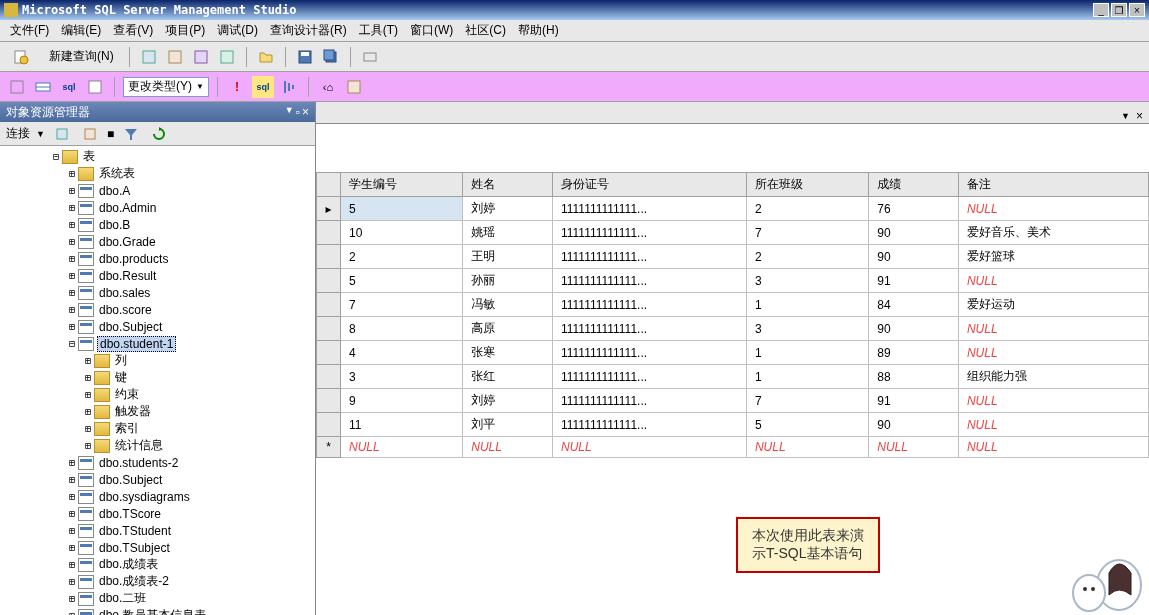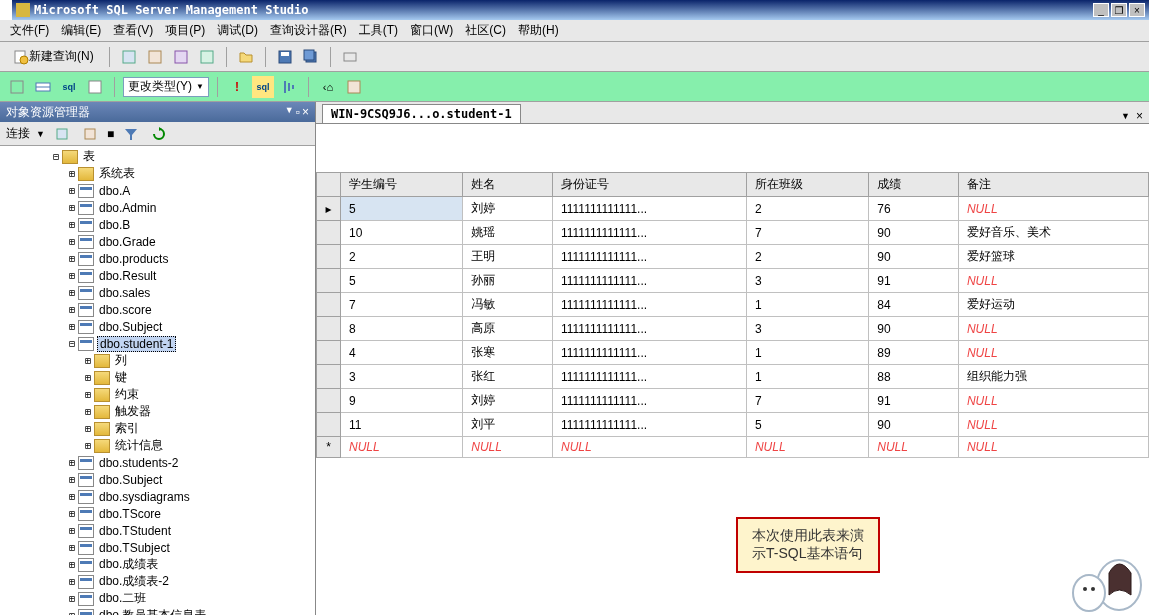--- a/index.html
+++ b/index.html
@@ -1,28 +1,28 @@
 <!DOCTYPE html>
 <html><head>
 <meta charset="utf-8">
 <style>
 * { box-sizing: border-box; margin: 0; padding: 0; font-family: "Microsoft YaHei", Tahoma, sans-serif; font-size: 12px; }
 body { width: 1149px; height: 615px; background: #fff; overflow: hidden; position: relative; }
-.titlebar { background: linear-gradient(#0a246a, #a6caf0); color: #fff; height: 20px; display: flex; align-items: center; padding: 0 4px; margin-left: 12px; }
+.titlebar { background: linear-gradient(#0a246a, #a6caf0); color: #fff; height: 20px; display: flex; align-items: center; padding: 0 4px; }
 .titlebar .icon { width: 14px; height: 14px; background: #d7b740; margin-right: 4px; }
 .titlebar .title { font-weight: bold; font-family: "SimSun", monospace; }
 .titlebar .winbtns { margin-left: auto; display: flex; gap: 2px; }
 .winbtn { width: 16px; height: 14px; background: #c0c0c0; border: 1px solid #fff; display: flex; align-items: center; justify-content: center; font-size: 10px; color: #000; }
 .menubar { background: #e8e8e8; height: 22px; display: flex; align-items: center; padding: 0 4px; border-bottom: 1px solid #a0a0a0; }
 .menu-item { padding: 2px 6px; cursor: default; }
 .toolbar { background: #e8e8e8; height: 30px; display: flex; align-items: center; padding: 0 6px; border-bottom: 1px solid #a0a0a0; gap: 4px; }
 .tbtn { width: 22px; height: 22px; display: flex; align-items: center; justify-content: center; border: 1px solid transparent; }
-.tbtn-new { display: flex; align-items: center; height: 22px; padding: 0 6px; gap: 0; border: 1px solid transparent; }
+.tbtn-new { display: flex; align-items: center; height: 22px; padding: 0 6px; gap: 20px; border: 1px solid transparent; }
 .sep { width: 1px; height: 20px; background: #a0a0a0; margin: 0 4px; }
-.toolbar2 { background: #86efac; height: 30px; display: flex; align-items: center; padding: 0 6px; border-bottom: 1px solid #a0a0a0; gap: 4px; }
+.toolbar2 { background: #f0abfc; height: 30px; display: flex; align-items: center; padding: 0 6px; border-bottom: 1px solid #a0a0a0; gap: 4px; }
 .combo { height: 20px; background: #fff; border: 1px solid #7b9ebd; padding: 0 4px; display: flex; align-items: center; gap: 4px; }
 .tri { font-size: 8px; }
 .main { display: flex; height: calc(615px - 20px - 22px - 30px - 30px); }
 .sidebar { width: 316px; background: #e8e8e8; border-right: 1px solid #888; display: flex; flex-direction: column; }
 .side-title { background: linear-gradient(#6b87b8, #4a6a9a); color: #fff; height: 20px; display: flex; align-items: center; padding: 0 6px; }
 .side-title .close { margin-left: auto; display: flex; gap: 2px; }
 .side-toolbar { height: 24px; background: #e8e8e8; display: flex; align-items: center; padding: 0 6px; gap: 6px; border-bottom: 1px solid #a0a0a0; }
 .tree { flex: 1; overflow: auto; background: #fff; padding: 2px 0; }
 .node { display: flex; align-items: center; height: 17px; white-space: nowrap; }
 .expander { width: 12px; text-align: center; font-family: monospace; font-size: 10px; color: #000; cursor: default; user-select: none; }
@@ -347,21 +347,20 @@
         <div class="node" style="padding-left: 66px;">
           <span class="expander">⊞</span>
           <span class="tree-icon table-icon"></span>
           <span class="node-label">dbo.教员基本信息表</span>
         </div>
       </div>
   </div>
 
   <div class="content">
     <div class="tab-hdr">
-      <div class="tab">WIN-9CSQ9J6...o.student-1</div>
       <div class="close-tab">
         <span style="font-size:9px">▼</span>
         <span>×</span>
       </div>
     </div>
     <div class="grid">
       <table id="grid">
           <tbody>
             <tr>
               <th class="rowhdr"></th>

